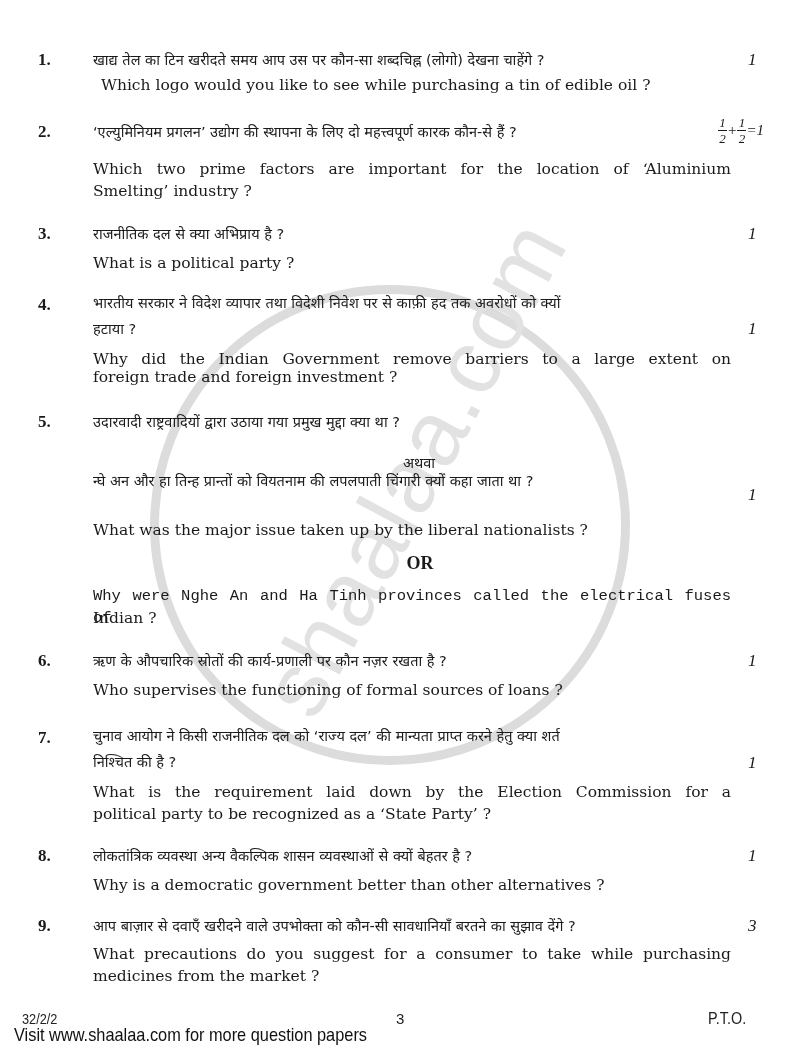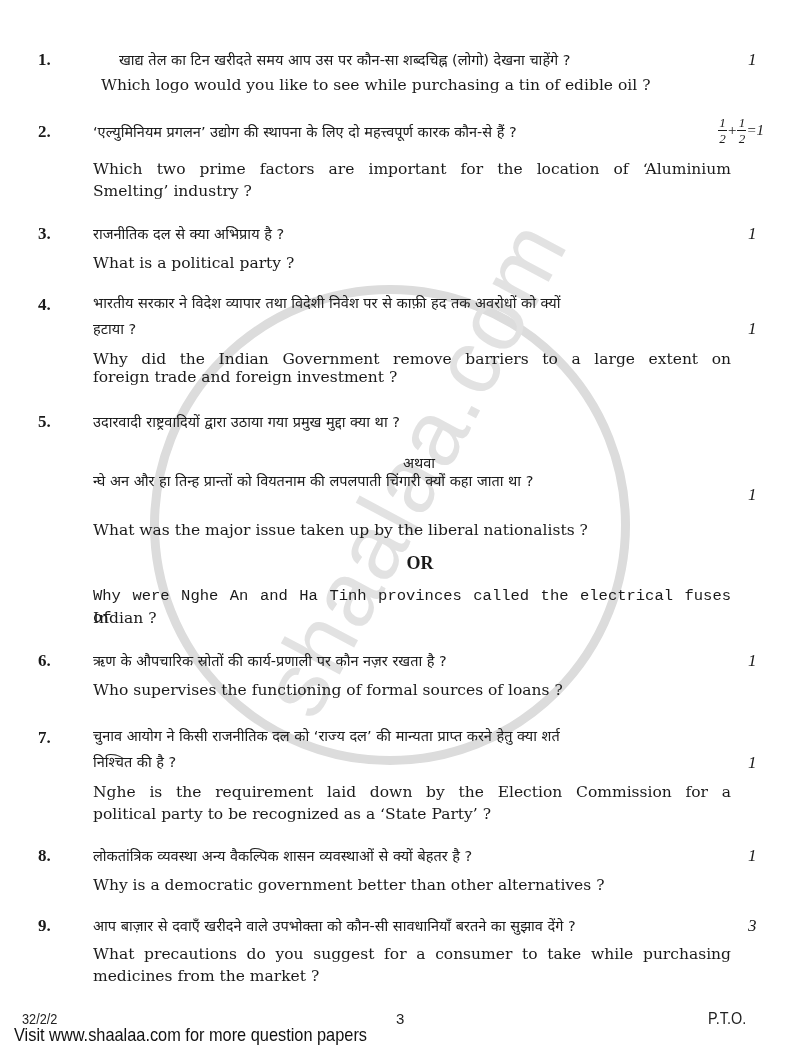--- a/index.html
+++ b/index.html
@@ -51,21 +51,21 @@
 </head>
 <body>
 
 <div class="watermark"></div>
 <div class="watermark-text">shaalaa.com</div>
 
 <div class="content">
 
   <div class="q" style="top:50px;">
     <span class="qnum" style="top:0px;">1.</span>
-    <span class="line hi" style="top:-1px;margin-left:26px;">खाद्य तेल का टिन खरीदते समय आप उस पर कौन-सा शब्दचिह्न (लोगो) देखना चाहेंगे ?</span>
+    <span class="line hi" style="top:-1px;">खाद्य तेल का टिन खरीदते समय आप उस पर कौन-सा शब्दचिह्न (लोगो) देखना चाहेंगे ?</span>
     <span class="marks" style="top:0px;">1</span>
     <span class="line en" style="top:24px;margin-left:8px;">Which logo would you like to see while purchasing a tin of edible oil ?</span>
   </div>
 
   <div class="q" style="top:122px;">
     <span class="qnum" style="top:0px;">2.</span>
     <span class="line hi" style="top:-1px;text-align:center;">‘एल्युमिनियम प्रगलन’ उद्योग की स्थापना के लिए दो महत्त्वपूर्ण कारक कौन-से हैं ?</span>
     <span class="frac-marks" style="top:-6px;">
       <span class="frac">
         <span>1</span>
@@ -117,21 +117,21 @@
     <span class="line hi" style="top:-1px;">ऋण के औपचारिक स्रोतों की कार्य-प्रणाली पर कौन नज़र रखता है ?</span>
     <span class="marks" style="top:0px;">1</span>
     <span class="line en" style="top:28px;">Who supervises the functioning of formal sources of loans ?</span>
   </div>
 
   <div class="q" style="top:726px;">
     <span class="qnum" style="top:2px;">7.</span>
     <span class="line hi" style="top:-1px;">चुनाव आयोग ने किसी राजनीतिक दल को ‘राज्य दल’ की मान्यता प्राप्त करने हेतु क्या शर्त</span>
     <span class="line hi" style="top:25px;">निश्चित की है ?</span>
     <span class="marks" style="top:27px;">1</span>
-    <span class="line en just" style="top:55px;">Nghe is the requirement laid down by the Election Commission for a</span>
+    <span class="line en just" style="top:55px;">What is the requirement laid down by the Election Commission for a</span>
     <span class="line en" style="top:77px;">political party to be recognized as a ‘State Party’ ?</span>
   </div>
 
   <div class="q" style="top:846px;">
     <span class="qnum" style="top:0px;">8.</span>
     <span class="line hi" style="top:-1px;">लोकतांत्रिक व्यवस्था अन्य वैकल्पिक शासन व्यवस्थाओं से क्यों बेहतर है ?</span>
     <span class="marks" style="top:0px;">1</span>
     <span class="line en" style="top:28px;">Why is a democratic government better than other alternatives ?</span>
   </div>
 

